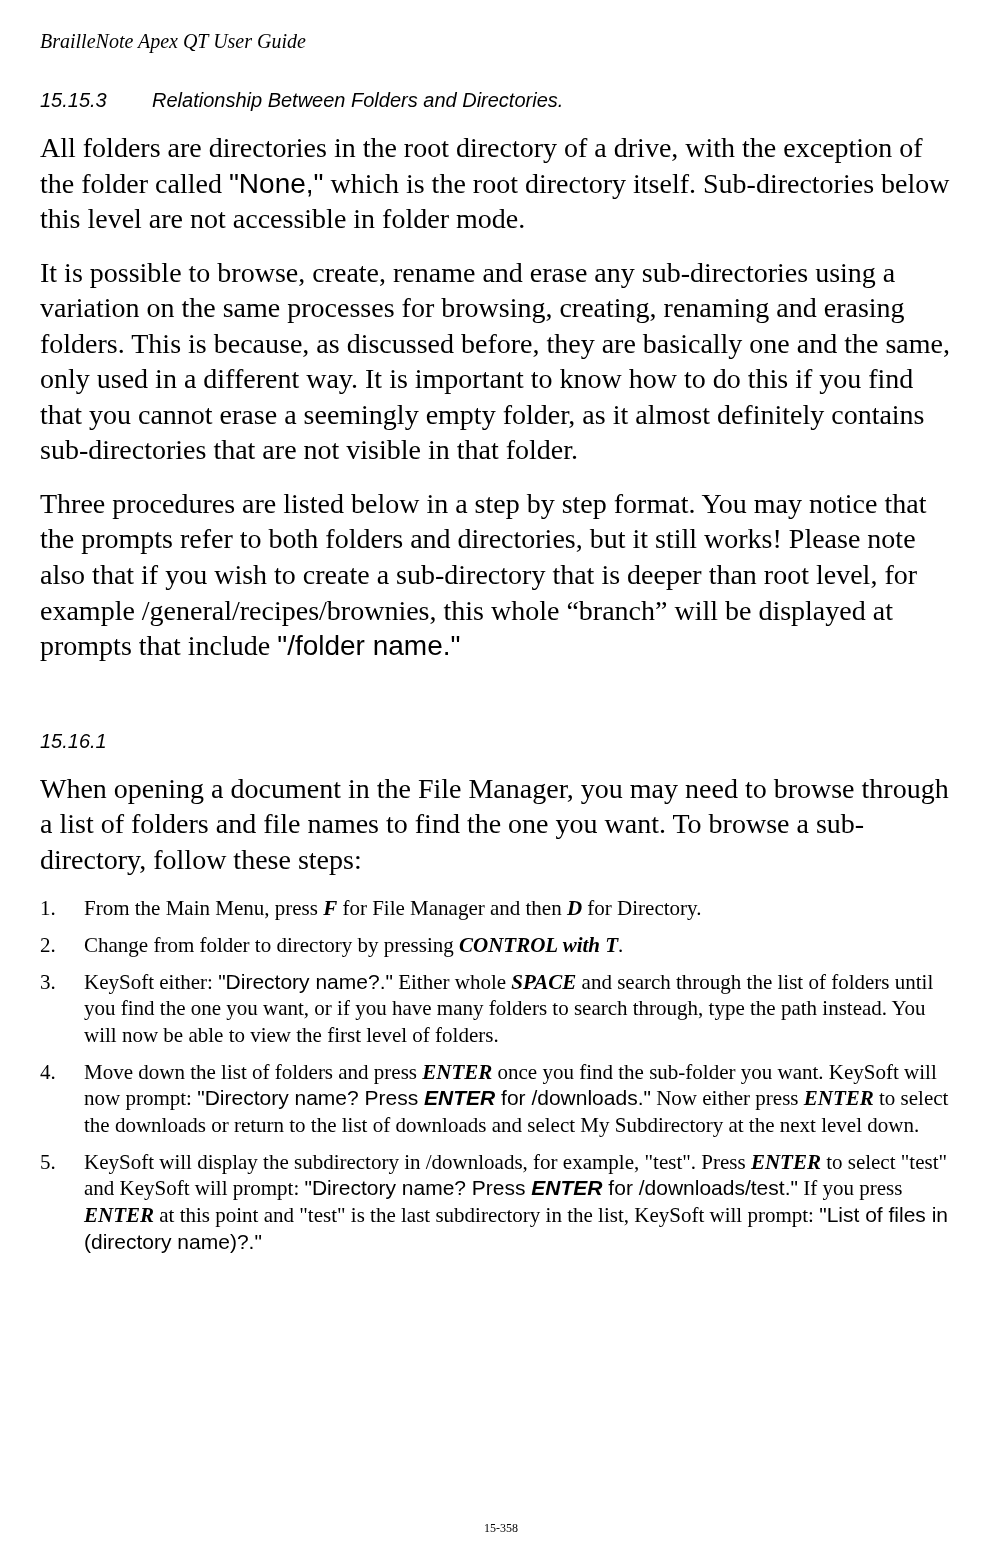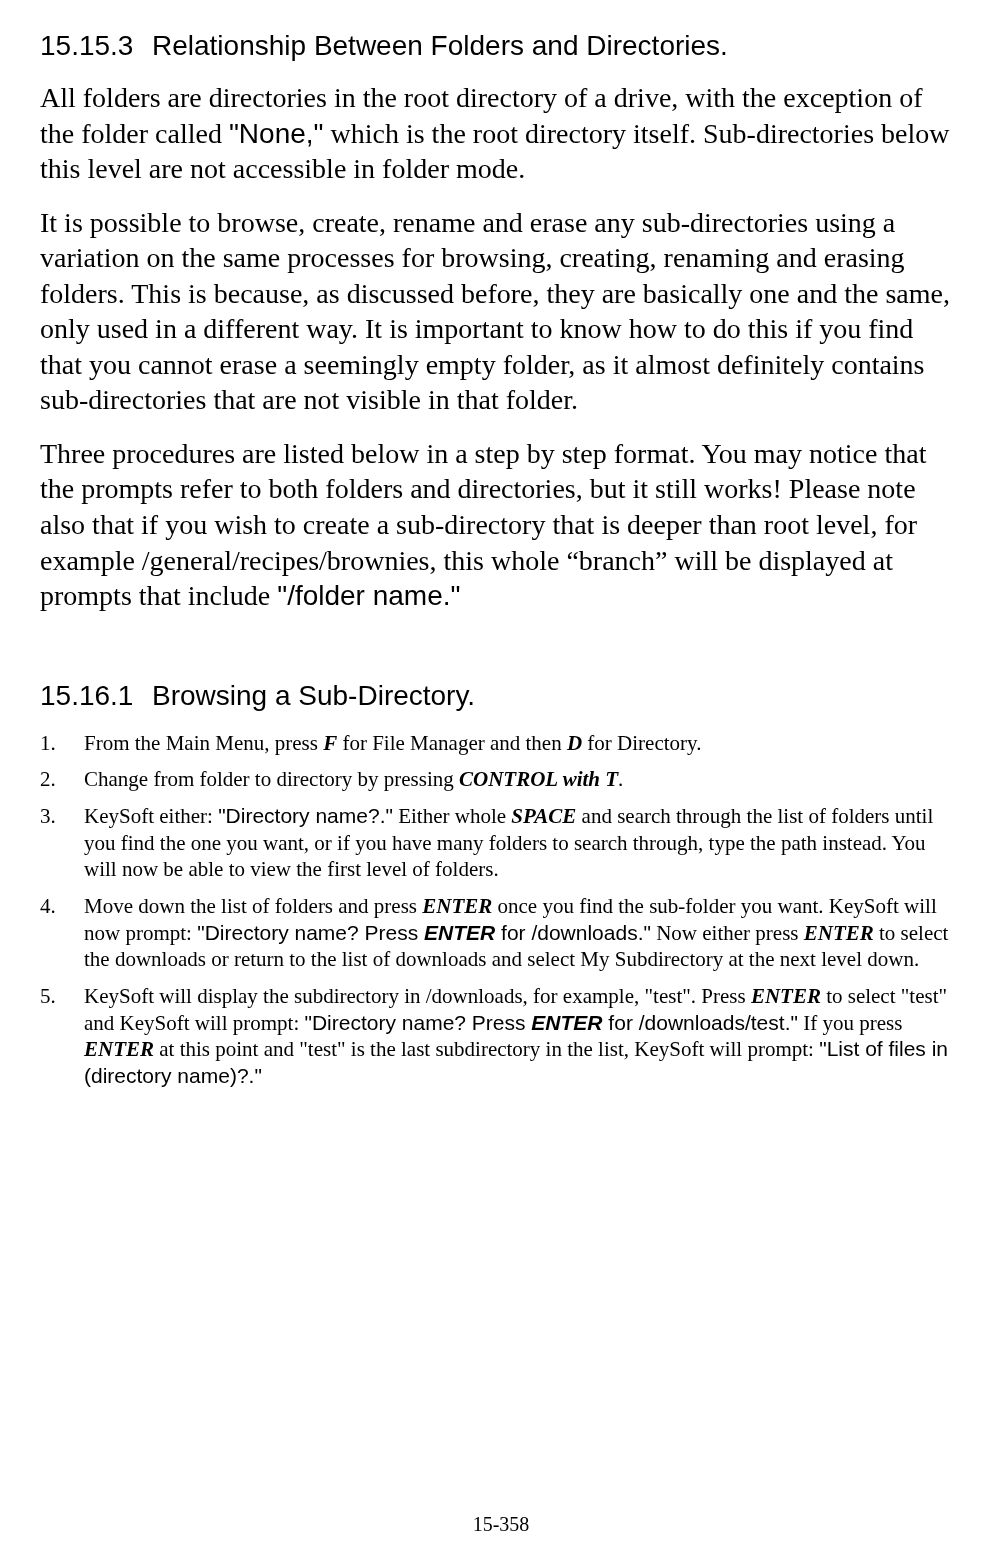--- a/index.html
+++ b/index.html
@@ -19,24 +19,25 @@
       position: relative;
       height: 100%;
     }
     .header-title {
       font-style: italic;
       font-size: 20px;
       margin-bottom: 36px;
     }
     .section-heading-sub {
       font-family: Arial, Helvetica, sans-serif;
-      font-size: 28px;
+      font-size: 20px;
       font-weight: normal;
       margin-bottom: 18px;
       display: flex;
+      font-style: italic;
     }
     .section-heading-sub .num {
       min-width: 112px;
       display: inline-block;
     }
     .section-heading-main {
       font-family: Arial, Helvetica, sans-serif;
       font-size: 28px;
       font-weight: bold;
       margin-top: 26px;
@@ -84,31 +85,32 @@
       position: absolute;
       left: 0;
       top: 0;
     }
     .page-number {
       position: absolute;
       bottom: 30px;
       left: 0;
       right: 0;
       text-align: center;
-      font-size: 20px;
+      font-size: 12px;
     }
     .spacer {
       height: 48px;
     }
   </style>
 </head>
 <body>
 
 <div class="page">
 
+  <div class="header-title">BrailleNote Apex QT User Guide</div>
 
   <div class="section-heading-sub">
     <span class="num">15.15.3</span>
     <span>Relationship Between Folders and Directories.</span>
   </div>
 
   <p class="para">
     <span>All folders are directories in the root directory of a drive, with the exception of the folder called </span><span class="keysoft">"None,"</span><span> which is the root directory itself. Sub-directories below this level are not accessible in folder mode.</span>
   </p>
 
@@ -116,23 +118,23 @@
   <p class="para">It is possible to browse, create, rename and erase any sub-directories using a variation on the same processes for browsing, creating, renaming and erasing folders. This is because, as discussed before, they are basically one and the same, only used in a different way. It is important to know how to do this if you find that you cannot erase a seemingly empty folder, as it almost definitely contains sub-directories that are not visible in that folder.</p>
 
   <p class="para">
     <span>Three procedures are listed below in a step by step format. You may notice that the prompts refer to both folders and directories, but it still works! Please note also that if you wish to create a sub-directory that is deeper than root level, for example /general/recipes/brownies, this whole “branch” will be displayed at prompts that include </span><span class="keysoft">"/folder name."</span>
   </p>
 
   <div class="spacer"></div>
 
   <div class="section-heading-sub">
     <span class="num">15.16.1</span>
-    <span>Browsing a Sub-Directory.</span>
   </div>
 
+  <p class="para">When opening a document in the File Manager, you may need to browse through a list of folders and file names to find the one you want. To browse a sub-directory, follow these steps:</p>
 
   <ol class="steps">
     <li>
       <span class="step-num">1.</span>
       <span>From the Main Menu, press </span><span class="keycmd">F</span><span> for File Manager and then </span><span class="keycmd">D</span><span> for Directory.</span>
     </li>
     <li>
       <span class="step-num">2.</span>
       <span>Change from folder to directory by pressing </span><span class="keycmd">CONTROL with T</span><span>.</span>
     </li>

